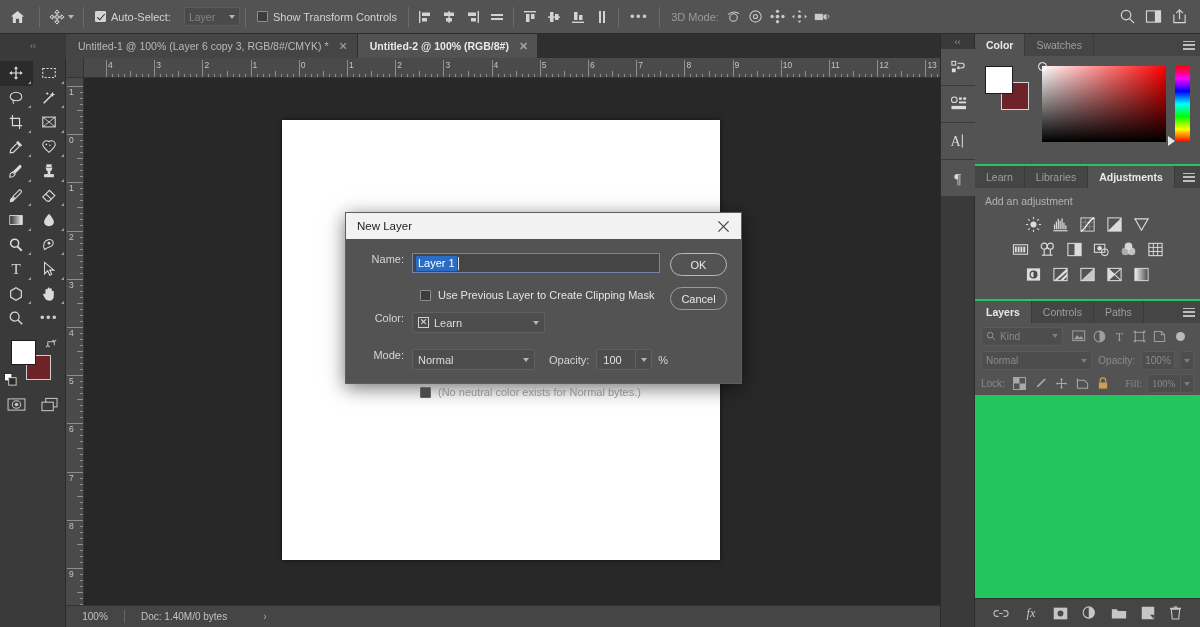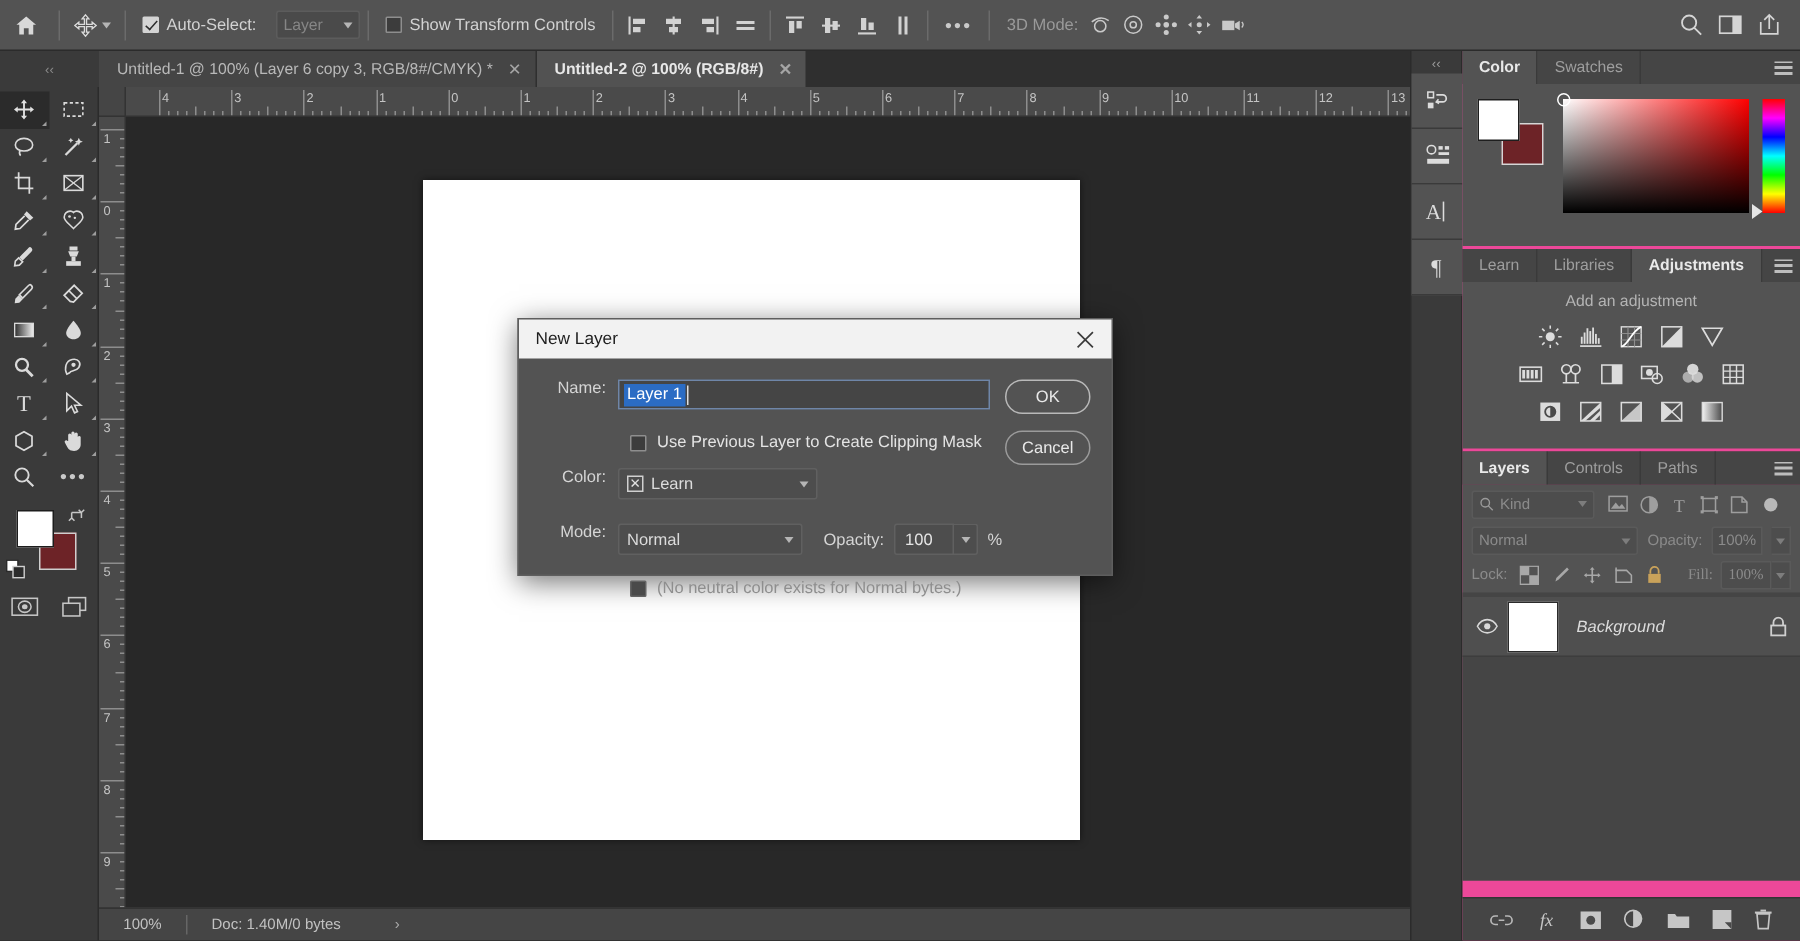--- a/index.html
+++ b/index.html
@@ -122,21 +122,21 @@
     position: absolute; top: 34px; right: 225px; width: 35px; height: 593px;
     background: #3a3a3a; border-left: 1px solid #2b2b2b; border-right: 1px solid #2b2b2b;
   }
   .rail-collapse { height: 15px; display:flex; align-items:center; justify-content:center; color:#9a9a9a; font-size:9px; }
   .rail-icon {
     width: 35px; height: 37px; display: flex; align-items: center; justify-content: center;
     background: #535353; border-bottom: 1px solid #3a3a3a;
   }
 
   
-  .panels { position: absolute; top: 34px; right: 0; width: 225px; height: 593px; background: #ec4899; }
+  .panels { position: absolute; top: 34px; right: 0; width: 225px; height: 593px; background: #22c55e; }
   .panel-tabs { display: flex; height: 22px; background: #3a3a3a; align-items: stretch; position: relative; }
   .ptab {
     display: flex; align-items: center; padding: 0 11px; font-size: 10.5px;
     color: #9e9e9e; background: #454545; border-right: 1px solid #3a3a3a;
   }
   .ptab.active { background: #535353; color: #e9e9e9; font-weight: bold; }
   .ptabs-fill { flex: 1; background: #454545; }
   .pmenu { width: 22px; display: flex; align-items: center; justify-content: center; background: #454545; }
   .burger { width: 12px; height: 9px; display:flex; flex-direction: column; justify-content: space-between; }
   .burger span { display:block; height: 1.5px; background: #bdbdbd; }
@@ -155,21 +155,21 @@
   }
   .cp-marker { position: absolute; left: -4px; top: -4px; width: 9px; height: 9px; border: 1.5px solid #fff; border-radius: 50%; }
   .cp-spectrum {
     width: 16px; height: 76px; margin-left: 9px; position: relative;
     background: linear-gradient(to bottom,#ff0000,#ff00ff,#0000ff,#00ffff,#00ff00,#ffff00,#ff0000);
   }
   .cp-tri { position: absolute; left: -7px; bottom: -4px; width:0;height:0;
     border-top: 5px solid transparent; border-bottom: 5px solid transparent; border-left: 7px solid #e6e6e6; }
 
   
-  .adj-body { padding: 7px 10px 10px; text-align: center; }
+  .adj-body { padding: 7px 10px 10px; }
   .adj-title { font-size: 10.5px; color: #b4b4b4; margin-bottom: 7px; }
   .adj-row { display: flex; justify-content: center; gap: 7px; margin-bottom: 5px; }
   .adj-ic { width: 20px; height: 20px; display: flex; align-items: center; justify-content: center; }
 
   
   .lay-filter { display: flex; align-items: center; height: 26px; padding: 0 6px; gap: 5px; }
   .kind-box {
     width: 82px; height: 19px; background: #4d4d4d; border: 1px solid #5a5a5a; border-radius: 2px;
     display: flex; align-items: center; padding: 0 4px; gap: 16px; color: #8b8b8b; font-size: 10px;
     justify-content: space-between;
@@ -1218,38 +1218,20 @@
         </span>
         <span style="margin-left:auto;display:flex;align-items:center;gap:0;font-family:Liberation Serif, serif;">
           <span class="op-label" style="margin-right:5px;">Fill:</span>
           <span class="op-val">100%</span>
           <span class="op-chev">
               <span class="chev" style="border-top-color:#7d7d7d;"></span>
             </span>
         </span>
       </div>
 
-      <div class="layer-list">
-        <div class="layer-row">
-          <span class="eye">
-            <svg width="15" height="11" viewBox="0 0 16 11">
-                <path d="M1 5.5 C3 1.8 6 0.8 8 0.8 C10 0.8 13 1.8 15 5.5 C13 9.2 10 10.2 8 10.2 C6 10.2 3 9.2 1 5.5 Z" fill="none" stroke="#d8d8d8" stroke-width="1.1"></path>
-                <circle cx="8" cy="5.5" r="2.2" fill="#d8d8d8"></circle>
-              </svg>
-          </span>
-          <span class="lthumb"></span>
-          <span class="lname">Background</span>
-          <span>
-            <svg width="13" height="14" viewBox="0 0 13 14">
-                <path d="M3.3 6 V4 a3.2 3.2 0 0 1 6.4 0 V6" fill="none" stroke="#cfcfcf" stroke-width="1.2"></path>
-                <rect x="1.8" y="6" width="9.4" height="6.6" fill="none" stroke="#cfcfcf" stroke-width="1.2"></rect>
-              </svg>
-          </span>
-        </div>
-      </div>
     </div>
 
     <div class="layers-foot">
       <span>
         <svg width="16" height="11" viewBox="0 0 17 11">
             <path d="M6.5 5.5 H10.5" stroke="#b8b8b8" stroke-width="1.2"></path>
             <path d="M6 2.5 H4 a3 3 0 0 0 0 6 H6" fill="none" stroke="#b8b8b8" stroke-width="1.2"></path>
             <path d="M11 2.5 H13 a3 3 0 0 1 0 6 H11" fill="none" stroke="#b8b8b8" stroke-width="1.2"></path>
           </svg>
       </span>

